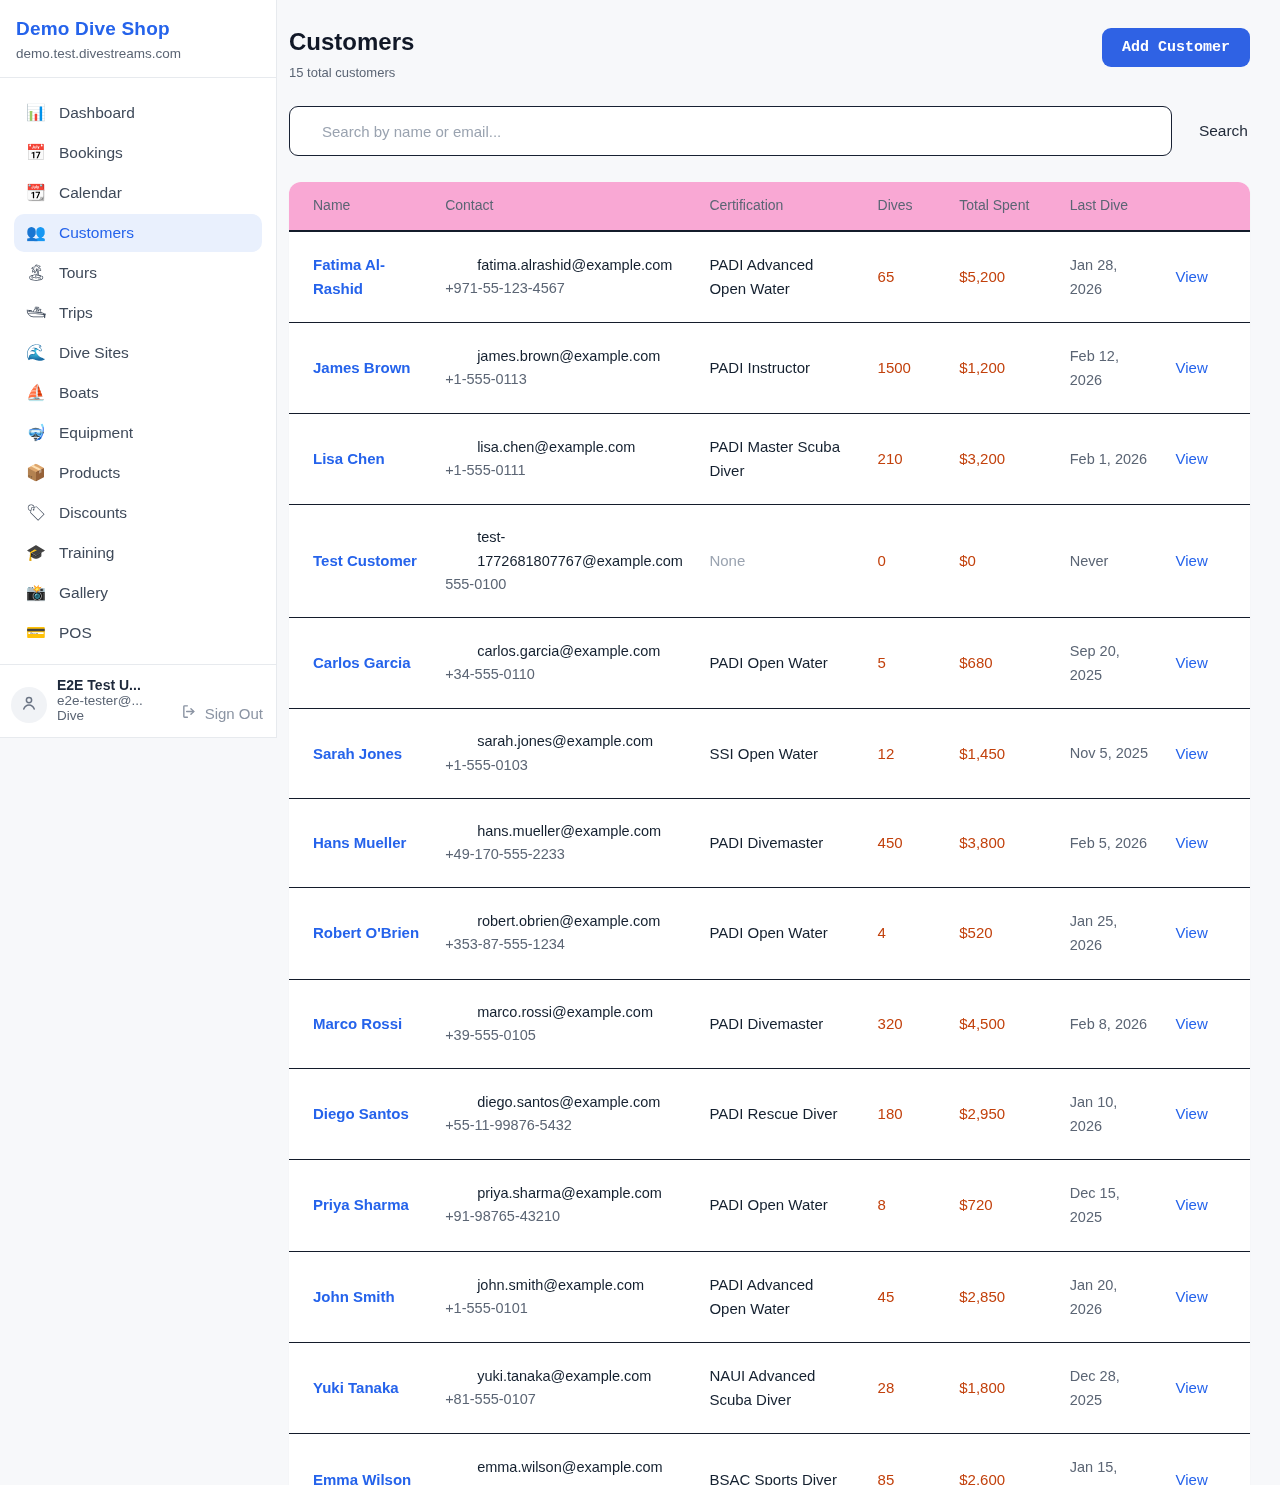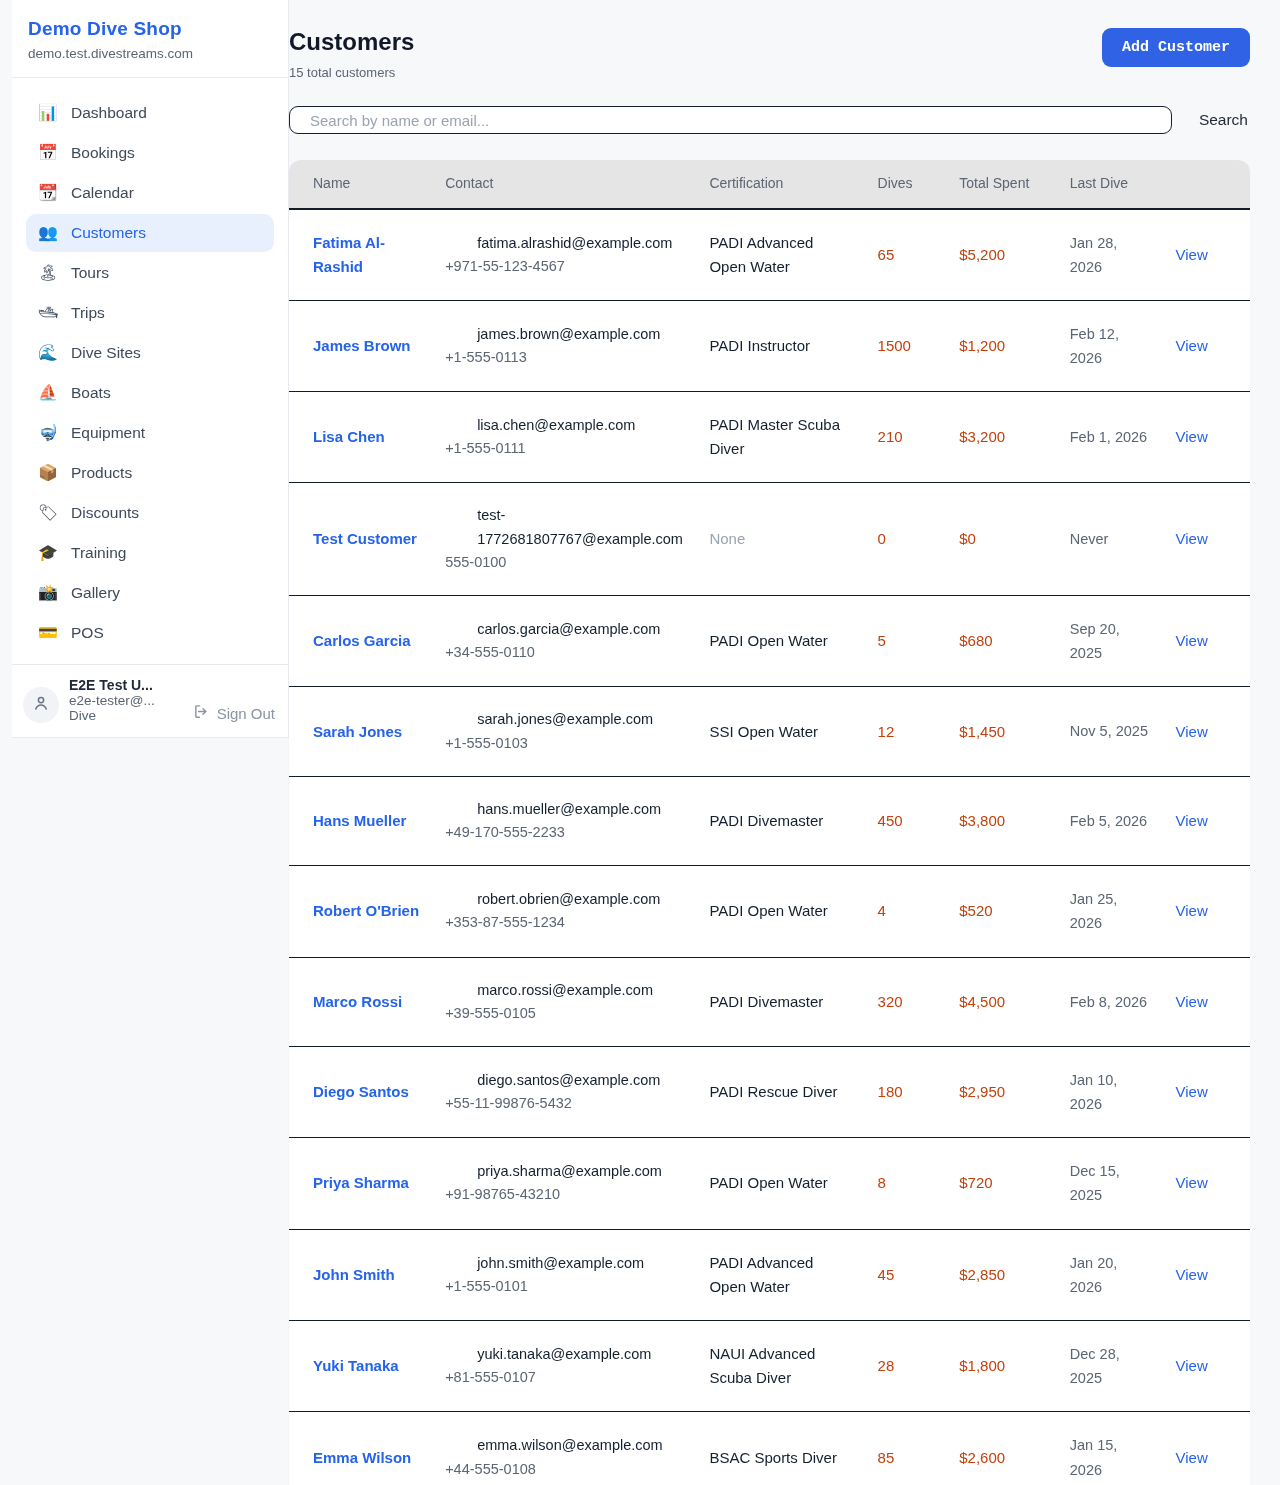--- a/index.html
+++ b/index.html
@@ -5,21 +5,21 @@
   * { margin: 0; padding: 0; box-sizing: border-box; }
   html, body {
     width: 1280px; min-height: 1485px;
     background: #f7f8fa;
     font-family: "Liberation Sans", "DejaVu Sans", sans-serif;
     color: #0f172a;
   }
 
   
   .sidebar {
-    position: absolute; left: 12px; top: 0;
+    position: absolute; left: 0; top: 0;
     width: 277px; background: #ffffff;
     border-right: 1px solid #e7eaee;
     border-bottom: 1px solid #e7eaee;
     padding-bottom: 2px;
   }
   .sidebar-header { padding: 18px 16px 16px 16px; border-bottom: 1px solid #e7eaee; }
   .shop-title { color: #2563eb; font-size: 19px; font-weight: bold; letter-spacing: .2px; }
   .shop-domain { color: #5b6574; font-size: 13.5px; margin-top: 6px; }
 
   .nav { padding: 14px 10px 10px 10px; list-style: none; }
@@ -57,39 +57,39 @@
   .page-subtitle { font-size: 13px; color: #5b6574; margin-top: 9px; }
   .btn-primary {
     background: #2f62e4; color: #fff; border: none;
     font-size: 15px; font-weight: bold;
     padding: 11px 20px; border-radius: 9px; cursor: pointer;
     font-family: Liberation Mono, monospace;
   }
 
   .search-row { display: flex; align-items: center; margin-top: 26px; gap: 25px; }
   .search-input {
-    flex: 1; height: 28px;
+    flex: 1; height: 50px;
     border: 1.5px solid #182133; border-radius: 9px;
-    padding: 0 20px; font-size: 15px; color: #0f172a;
+    padding: 0 32px; font-size: 15px; color: #0f172a;
     font-family: inherit; background: #fff; outline: none;
   }
   .search-input::placeholder { color: #9aa3b0; }
   .search-btn {
     background: none; border: none; color: #1e2736;
     font-size: 15.5px; cursor: pointer; font-family: inherit; padding: 4px 2px;
   }
 
   
   .table-card {
     margin-top: 26px; background: #fff; border-radius: 12px;
     overflow: hidden; box-shadow: 0 1px 2px rgba(15,23,42,.04);
   }
   table { width: 100%; border-collapse: collapse; table-layout: fixed; }
   thead th {
-    background: #e5e5e5; text-align: left;
+    background: #f9a8d4; text-align: left;
     color: #5b6574; font-size: 14px; font-weight: normal;
     padding: 13px 12px; vertical-align: middle; line-height: 1.55;
   }
   thead tr { border-bottom: 2px solid #141c2b; }
   th.col-name  { width: 15%; padding-left: 24px; }
   th.col-contact { width: 27.5%; }
   th.col-cert  { width: 17.5%; }
   th.col-dives { width: 8.5%; }
   th.col-spent { width: 11.5%; }
   th.col-last  { width: 11%; }

